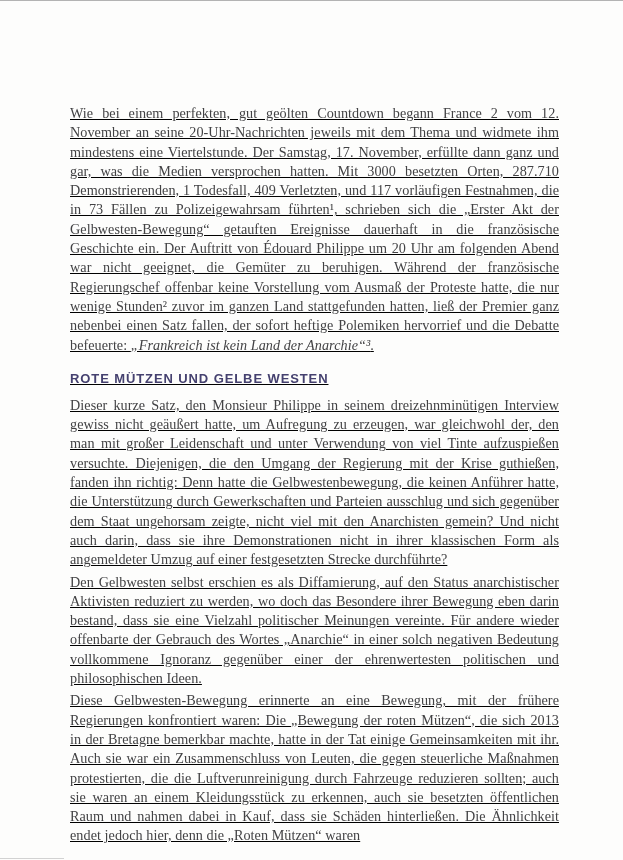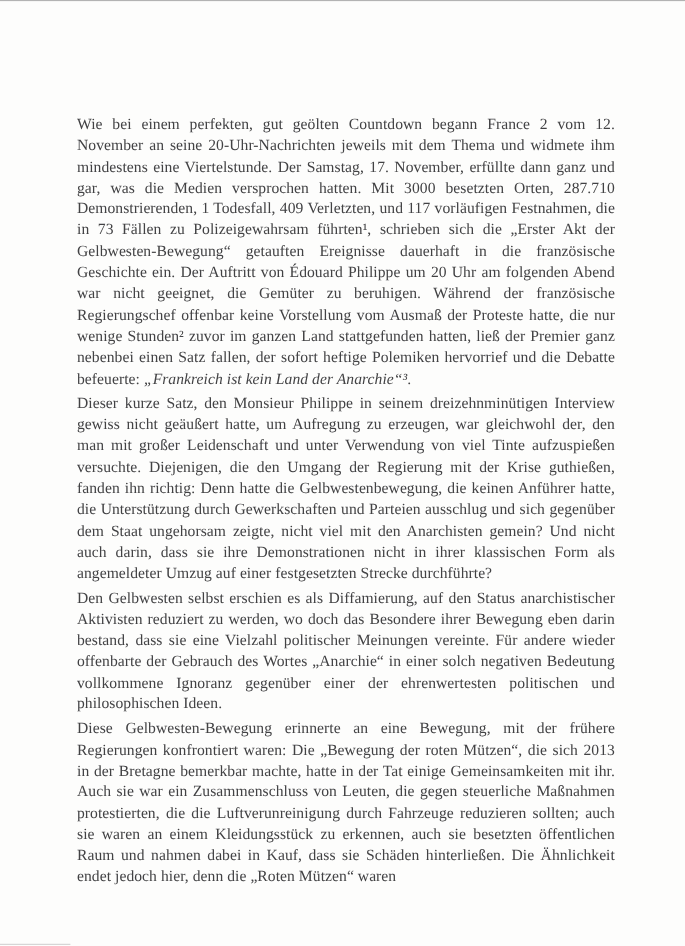--- a/index.html
+++ b/index.html
@@ -30,20 +30,21 @@
     left: 0;
     width: 64px;
     height: 1px;
     background: #d2d2d2;
   }
   .text-column {
     box-sizing: border-box;
     width: 100%;
     height: 100%;
     padding: 104px 64px 0 70px;
+    text-decoration: underline;
   }
   p.body-par {
     margin: 0 0 3px 0;
     font-size: 14.2px;
     line-height: 19.3px;
     letter-spacing: 0.05px;
     color: #424244;
     text-align: justify;
   }
   p.body-par .it {
@@ -61,20 +62,21 @@
 </head>
 <body>
 
 <div class="page">
   <div class="edge-top"></div>
   <div class="edge-bottom-left"></div>
 
   <div class="text-column">
     <p class="body-par"><span>Wie bei einem perfekten, gut geölten Countdown begann France 2 vom 12. November an seine 20-Uhr-Nachrichten jeweils mit dem Thema und widmete ihm mindestens eine Viertelstunde. Der Samstag, 17. November, erfüllte dann ganz und gar, was die Medien versprochen hatten. Mit 3000 besetzten Orten, 287.710 Demonstrierenden, 1 Todesfall, 409 Verletzten, und 117 vorläufigen Festnahmen, die in 73 Fällen zu Polizeigewahrsam führten¹, schrieben sich die „Erster Akt der Gelbwesten-Bewegung“ getauften Ereignisse dauerhaft in die französische Geschichte ein. Der Auftritt von Édouard Philippe um 20 Uhr am folgenden Abend war nicht geeignet, die Gemüter zu beruhigen. Während der französische Regierungschef offenbar keine Vorstellung vom Ausmaß der Proteste hatte, die nur wenige Stunden² zuvor im ganzen Land stattgefunden hatten, ließ der Premier ganz nebenbei einen Satz fallen, der sofort heftige Polemiken hervorrief und die Debatte befeuerte: </span><span class="it">„Frankreich ist kein Land der Anarchie“³</span><span>.</span></p>
 
+    <h2 class="section-heading">ROTE MÜTZEN UND GELBE WESTEN</h2>
 
     <p class="body-par"><span>Dieser kurze Satz, den Monsieur Philippe in seinem dreizehnminütigen Interview gewiss nicht geäußert hatte, um Aufregung zu erzeugen, war gleichwohl der, den man mit großer Leidenschaft und unter Verwendung von viel Tinte aufzuspießen versuchte. Diejenigen, die den Umgang der Regierung mit der Krise guthießen, fanden ihn richtig: Denn hatte die Gelbwestenbewegung, die keinen Anführer hatte, die Unterstützung durch Gewerkschaften und Parteien ausschlug und sich gegenüber dem Staat ungehorsam zeigte, nicht viel mit den Anarchisten gemein? Und nicht auch darin, dass sie ihre Demonstrationen nicht in ihrer klassischen Form als angemeldeter Umzug auf einer festgesetzten Strecke durchführte?</span></p>
 
     <p class="body-par"><span>Den Gelbwesten selbst erschien es als Diffamierung, auf den Status anarchistischer Aktivisten reduziert zu werden, wo doch das Besondere ihrer Bewegung eben darin bestand, dass sie eine Vielzahl politischer Meinungen vereinte. Für andere wieder offenbarte der Gebrauch des Wortes „Anarchie“ in einer solch negativen Bedeutung vollkommene Ignoranz gegenüber einer der ehrenwertesten politischen und philosophischen Ideen.</span></p>
 
     <p class="body-par"><span>Diese Gelbwesten-Bewegung erinnerte an eine Bewegung, mit der frühere Regierungen konfrontiert waren: Die „Bewegung der roten Mützen“, die sich 2013 in der Bretagne bemerkbar machte, hatte in der Tat einige Gemeinsamkeiten mit ihr. Auch sie war ein Zusammenschluss von Leuten, die gegen steuerliche Maßnahmen protestierten, die die Luftverunreinigung durch Fahrzeuge reduzieren sollten; auch sie waren an einem Kleidungsstück zu erkennen, auch sie besetzten öffentlichen Raum und nahmen dabei in Kauf, dass sie Schäden hinterließen. Die Ähnlichkeit endet jedoch hier, denn die „Roten Mützen“ waren</span></p>
   </div>
 </div>
 
 </body></html>

